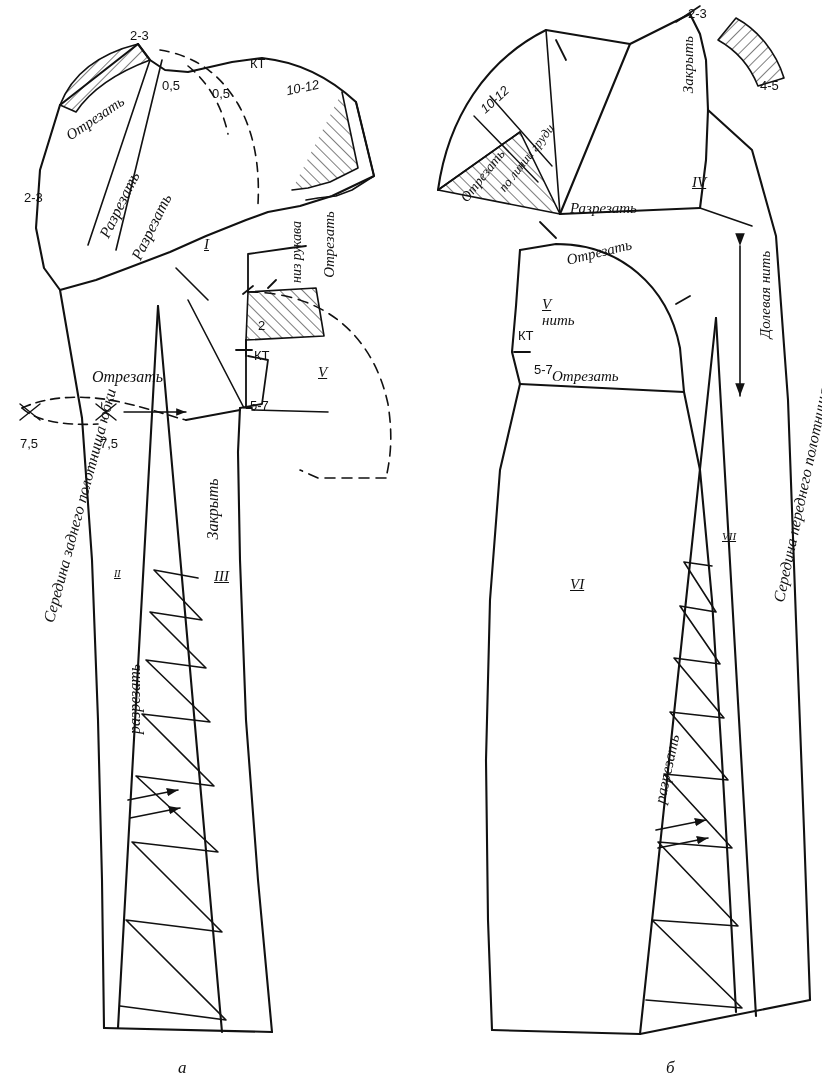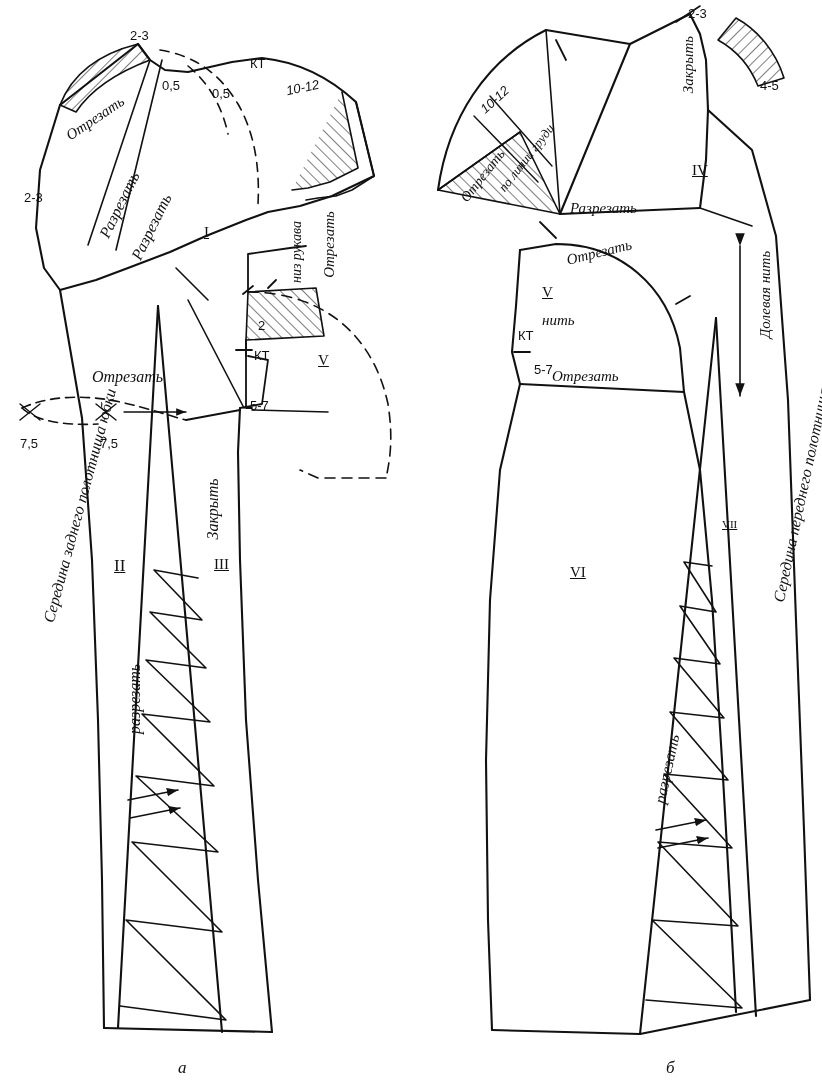--- a/index.html
+++ b/index.html
@@ -1,21 +1,21 @@
 <!DOCTYPE html>
 <html><head>
 <meta charset="utf-8">
 <style>
   html,body{margin:0;padding:0;background:#ffffff;}
   body{width:822px;height:1090px;overflow:hidden;font-family:"Liberation Serif",serif;}
   #stage{position:relative;width:822px;height:1090px;background:#fff;}
   svg#pattern{position:absolute;left:0;top:0;width:822px;height:1090px;}
   .lbl{position:absolute;white-space:nowrap;color:#111;font-family:"Liberation Serif",serif;}
   .ital{font-style:italic;}
-  .fig{text-decoration:underline;}
+  .fig{font-style:italic;text-decoration:underline;margin-top:12px;}
   .num{font-size:13px;font-family:"Liberation Sans",sans-serif;}
 </style>
 </head>
 <body>
 
 <div id="stage">
 
 <svg id="pattern" viewBox="0 0 822 1090">
   <defs>
     <pattern id="hatchA" width="8" height="8" patternTransform="rotate(45)" patternUnits="userSpaceOnUse">
@@ -144,21 +144,21 @@
 <div class="lbl ital" style="left:84px;top:196px;font-size:16px;transform:rotate(-64deg);">Разрезать</div>
 <div class="lbl ital" style="left:116px;top:218px;font-size:16px;transform:rotate(-64deg);">Разрезать</div>
 <div class="lbl ital" style="left:92px;top:368px;font-size:16px;">Отрезать</div>
 <div class="lbl ital" style="left:296px;top:236px;font-size:15px;transform:rotate(-90deg);">Отрезать</div>
 <div class="lbl ital" style="left:182px;top:500px;font-size:16px;transform:rotate(-90deg);">Закрыть</div>
 <div class="lbl ital" style="left:100px;top:690px;font-size:16px;transform:rotate(-90deg);">разрезать</div>
 <div class="lbl ital" style="left:266px;top:244px;font-size:14px;transform:rotate(-90deg);">низ рукава</div>
 <div class="lbl ital" style="left:40px;top:620px;font-size:16px;transform:rotate(-75deg);transform-origin:left top;">Середина заднего полотнища юбки</div>
 
 <div class="lbl fig" style="left:204px;top:224px;font-size:15px;">I</div>
-<div class="lbl fig" style="left:114px;top:556px;font-size:17px;text-align:center;">II</div>
+<div class="lbl fig" style="left:114px;top:556px;font-size:10px;text-align:center;">II</div>
 <div class="lbl fig" style="left:214px;top:556px;font-size:15px;">III</div>
 <div class="lbl fig" style="left:318px;top:352px;font-size:15px;">V</div>
 
 <div class="lbl num" style="left:688px;top:6px;">2-3</div>
 <div class="lbl num" style="left:760px;top:78px;">4-5</div>
 <div class="lbl num ital" style="left:478px;top:92px;transform:rotate(-42deg);">10-12</div>
 <div class="lbl num" style="left:518px;top:328px;">КТ</div>
 <div class="lbl num" style="left:534px;top:362px;">5-7</div>
 
 <div class="lbl ital" style="left:660px;top:56px;font-size:15px;transform:rotate(-90deg);">Закрыть</div>

